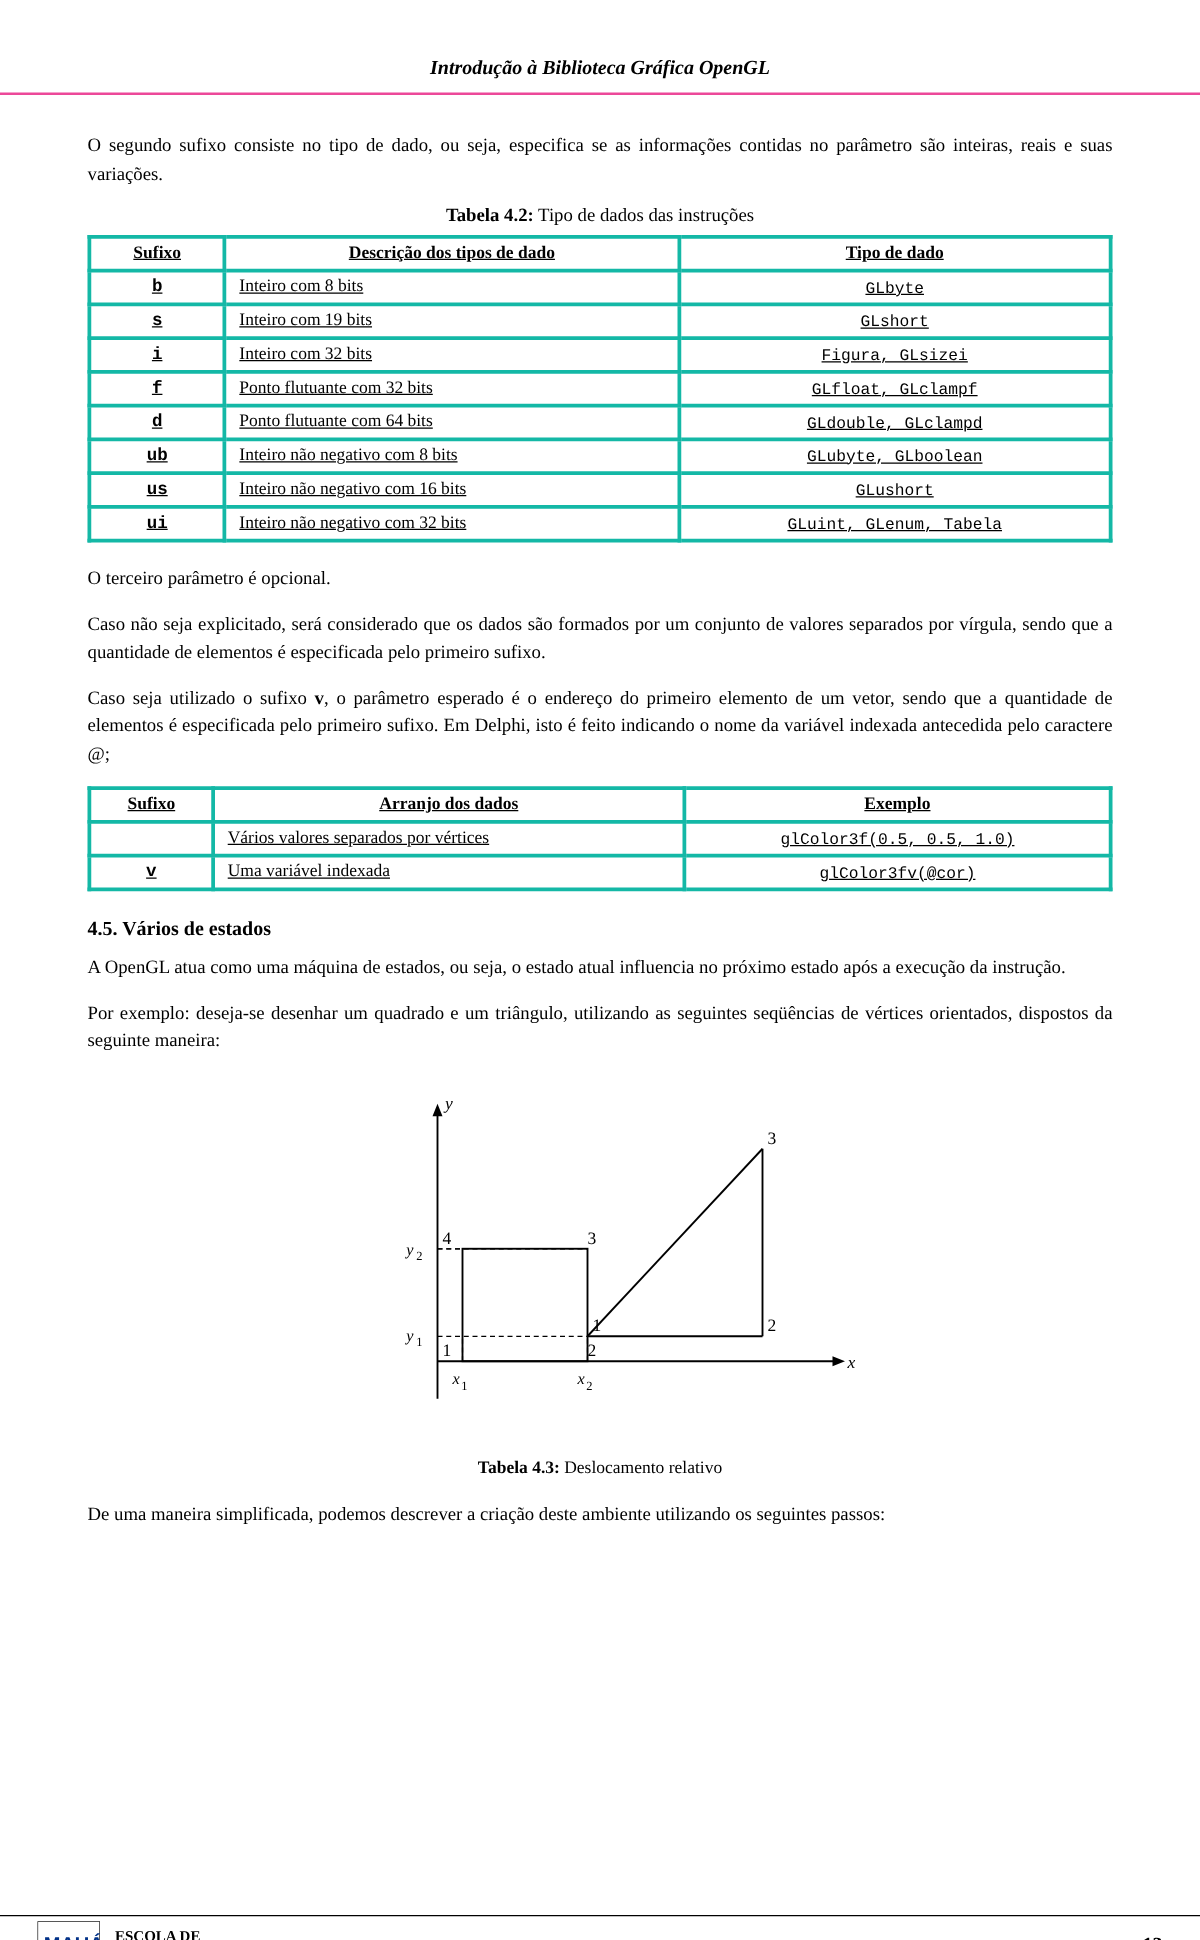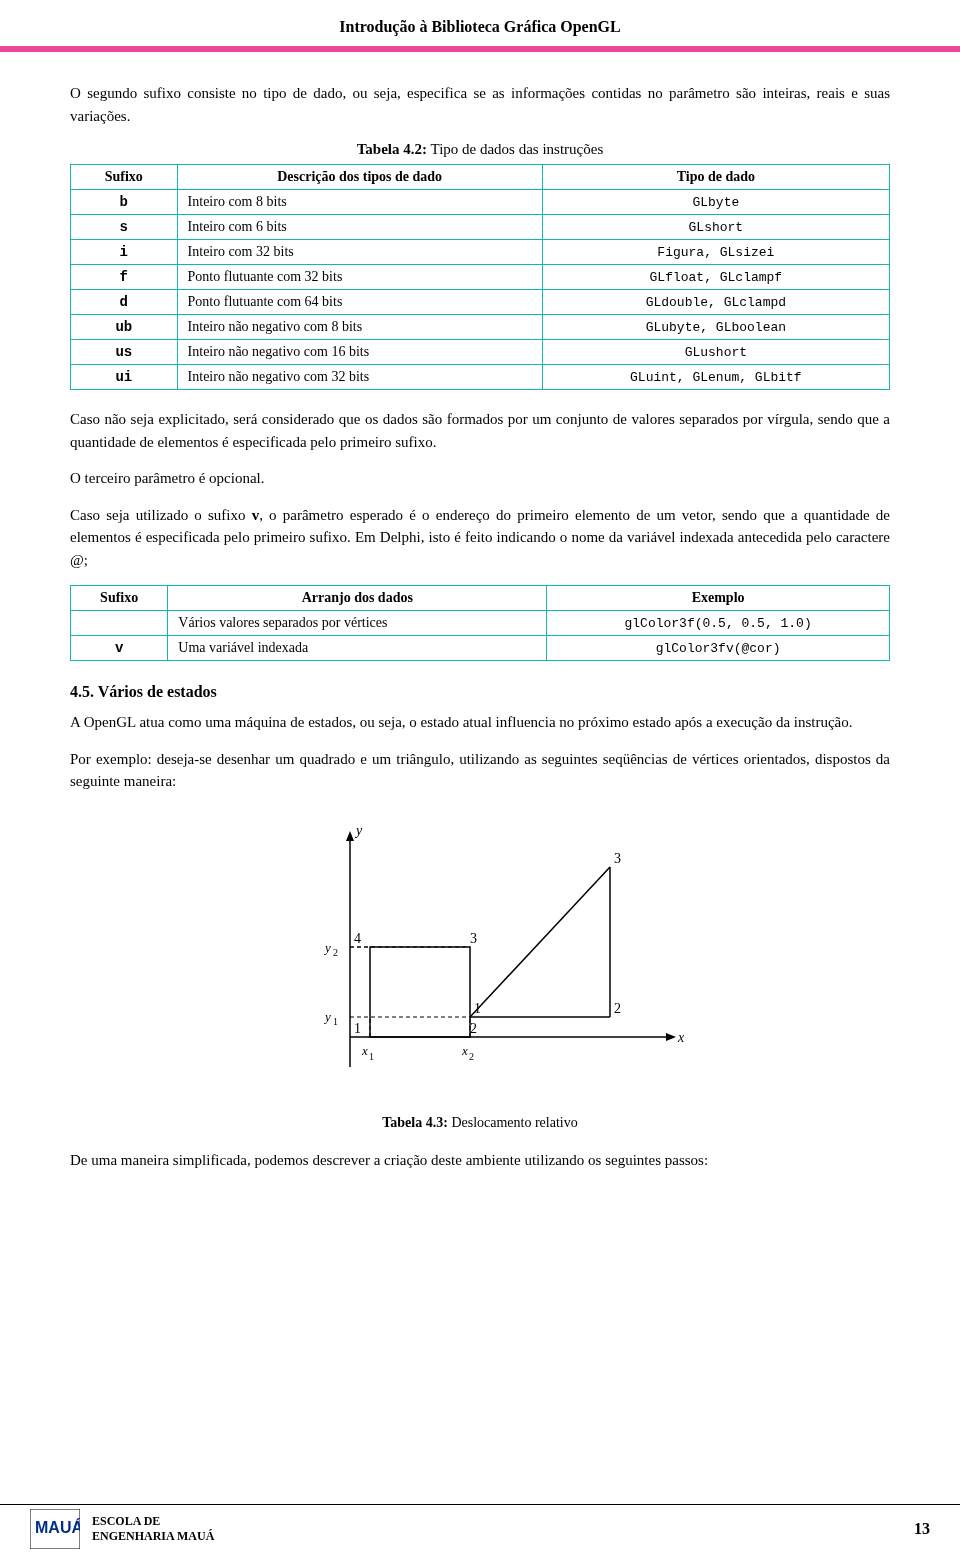--- a/index.html
+++ b/index.html
@@ -17,23 +17,25 @@
       width: 960px;
       min-height: 1552px;
       padding: 0;
       position: relative;
     }
 
     
     .page-header {
       text-align: center;
       padding: 18px 60px 10px 60px;
-      border-bottom: 6px solid #ec4899;
+      border-bottom: 2px solid #ec4899;
       font-size: 16px;
-      font-weight: bold;
+      font-style: italic;
+      font-weight: bold;
+      margin-top: 28px;
     }
 
     
     .content {
       padding: 30px 70px 80px 70px;
     }
 
     
     .para {
       text-align: justify;
@@ -50,23 +52,24 @@
     }
 
     .data-table {
       width: 100%;
       border-collapse: collapse;
       margin-bottom: 18px;
       font-size: 14px;
     }
 
     .data-table th, .data-table td {
-      border: 1px solid #14b8a6;
+      border: 3px solid #14b8a6;
       padding: 4px 10px;
       text-align: center;
+      text-decoration: underline;
     }
 
     .data-table th {
       font-weight: bold;
       background: #fff;
     }
 
     .data-table td.left-align {
       text-align: left;
     }
@@ -159,21 +162,21 @@
         </tr>
       </thead>
       <tbody id="table1-body">
       <tr>
             <td style="font-family: &quot;Courier New&quot;, Courier, monospace; font-weight: bold;">b</td>
             <td class="left-align">Inteiro com 8 bits</td>
             <td style="font-family: &quot;Courier New&quot;, Courier, monospace; font-size: 13px;">GLbyte</td>
           </tr>
           <tr>
             <td style="font-family: &quot;Courier New&quot;, Courier, monospace; font-weight: bold;">s</td>
-            <td class="left-align">Inteiro com 6 bits</td>
+            <td class="left-align">Inteiro com 19 bits</td>
             <td style="font-family: &quot;Courier New&quot;, Courier, monospace; font-size: 13px;">GLshort</td>
           </tr>
           <tr>
             <td style="font-family: &quot;Courier New&quot;, Courier, monospace; font-weight: bold;">i</td>
             <td class="left-align">Inteiro com 32 bits</td>
             <td style="font-family: &quot;Courier New&quot;, Courier, monospace; font-size: 13px;">Figura, GLsizei</td>
           </tr>
           <tr>
             <td style="font-family: &quot;Courier New&quot;, Courier, monospace; font-weight: bold;">f</td>
             <td class="left-align">Ponto flutuante com 32 bits</td>
@@ -190,28 +193,28 @@
             <td style="font-family: &quot;Courier New&quot;, Courier, monospace; font-size: 13px;">GLubyte, GLboolean</td>
           </tr>
           <tr>
             <td style="font-family: &quot;Courier New&quot;, Courier, monospace; font-weight: bold;">us</td>
             <td class="left-align">Inteiro não negativo com 16 bits</td>
             <td style="font-family: &quot;Courier New&quot;, Courier, monospace; font-size: 13px;">GLushort</td>
           </tr>
           <tr>
             <td style="font-family: &quot;Courier New&quot;, Courier, monospace; font-weight: bold;">ui</td>
             <td class="left-align">Inteiro não negativo com 32 bits</td>
-            <td style="font-family: &quot;Courier New&quot;, Courier, monospace; font-size: 13px;">GLuint, GLenum, GLbitf</td>
+            <td style="font-family: &quot;Courier New&quot;, Courier, monospace; font-size: 13px;">GLuint, GLenum, Tabela</td>
           </tr>
         </tbody>
     </table>
 
+    <p class="para">O terceiro parâmetro é opcional.</p>
+
     <p class="para">Caso não seja explicitado, será considerado que os dados são formados por um conjunto de valores separados por vírgula, sendo que a quantidade de elementos é especificada pelo primeiro sufixo.</p>
-
-    <p class="para">O terceiro parâmetro é opcional.</p>
 
     <p class="para">
       <span>Caso seja utilizado o sufixo </span><span style="font-weight:bold;">v</span><span>, o parâmetro esperado é o endereço do primeiro elemento de um vetor, sendo que a quantidade de elementos é especificada pelo primeiro sufixo. Em Delphi, isto é feito indicando o nome da variável indexada antecedida pelo caractere @;</span>
     </p>
 
 
     <table class="data-table">
       <thead>
         <tr>
           <th>Sufixo</th>

